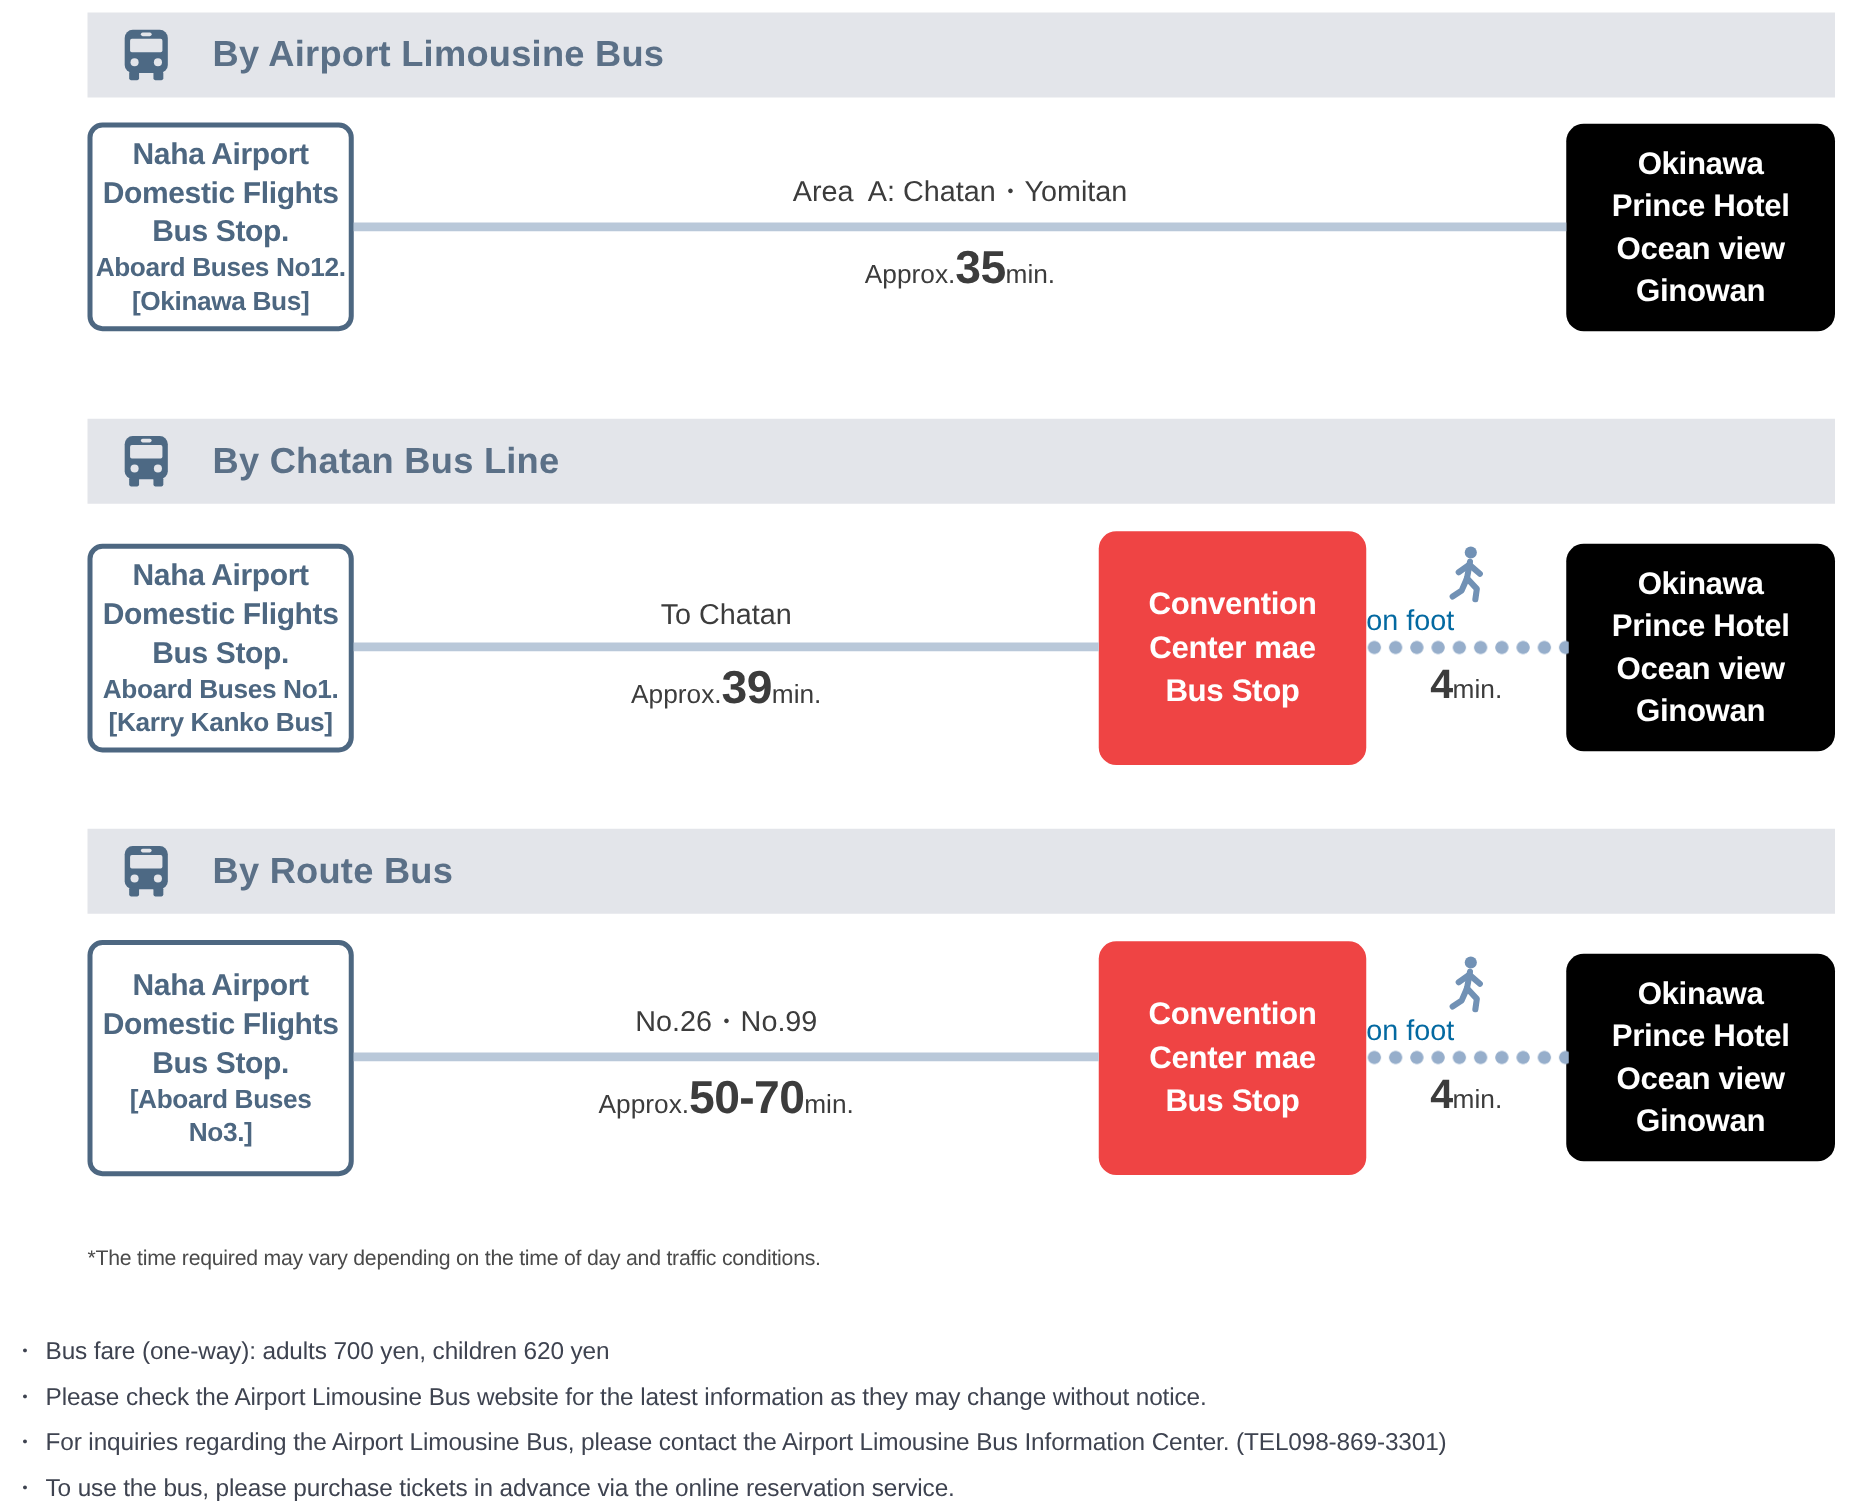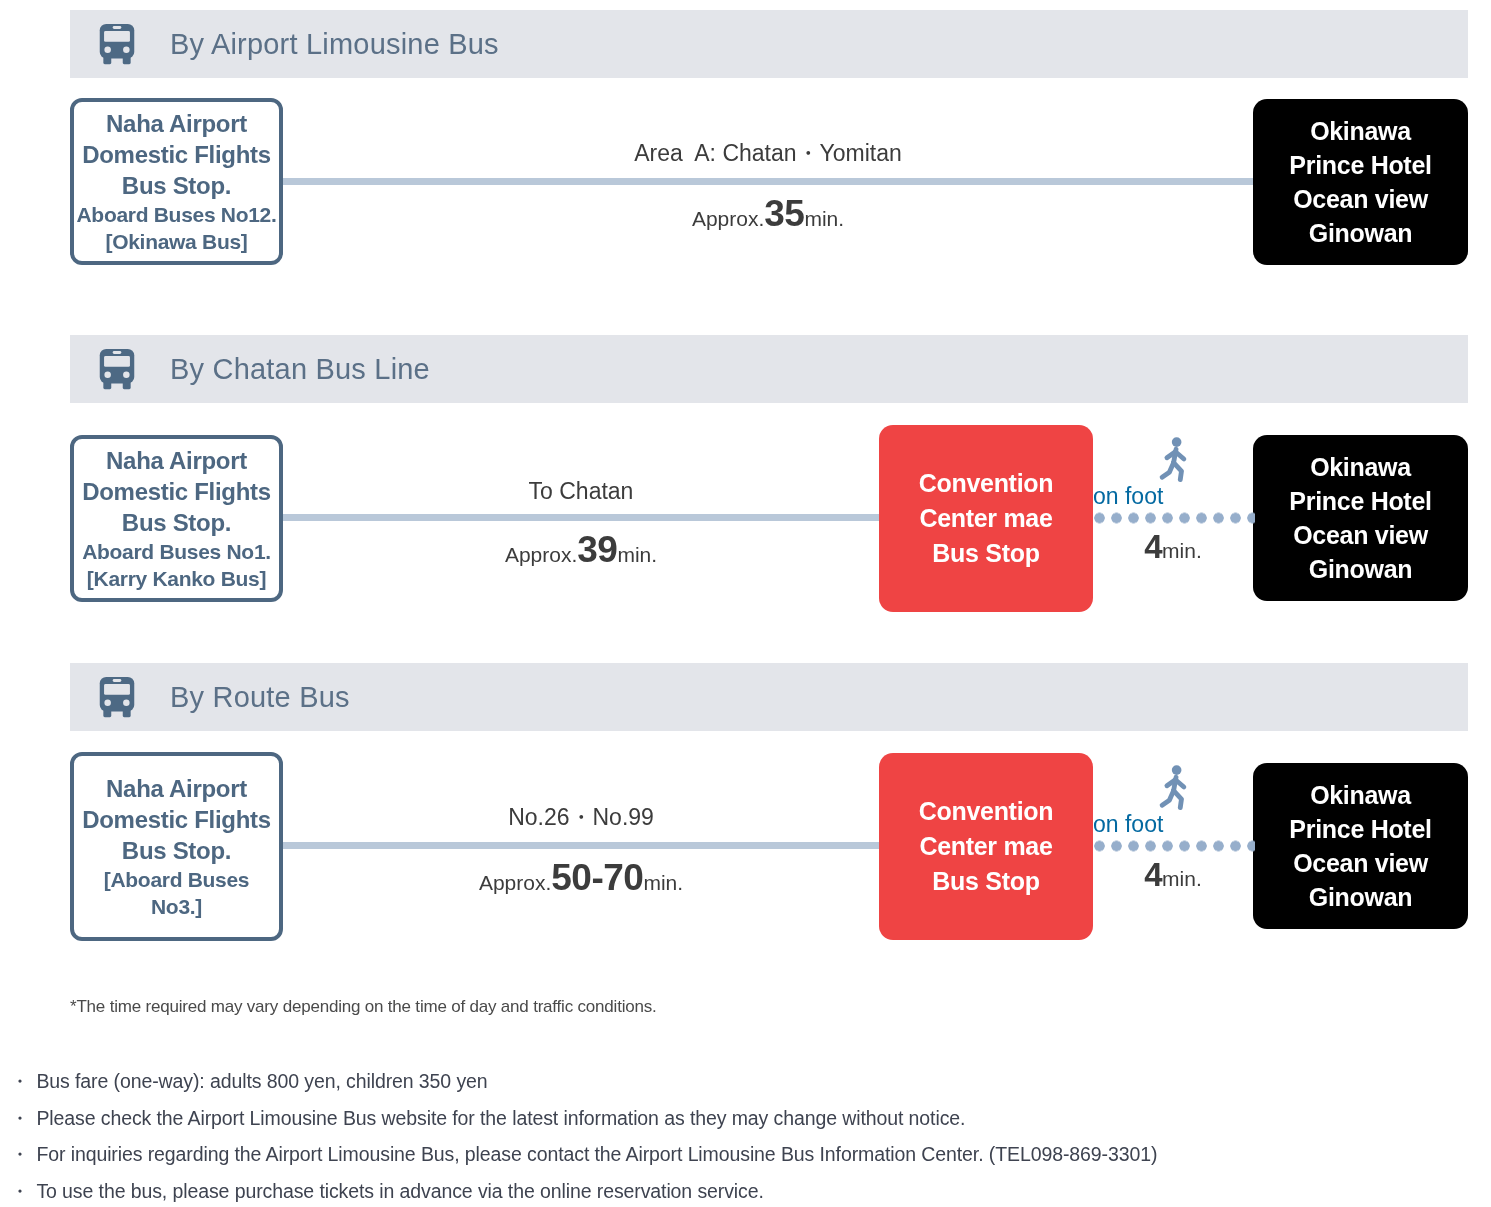--- a/index.html
+++ b/index.html
@@ -13,21 +13,21 @@
   .diagram { margin: 10px 0 0 70px; width: 1398px; }
 
   
   .section-header {
     height: 68px; background: #e3e5ea;
     display: flex; align-items: center;
     padding-left: 24px; gap: 30px;
   }
   .section-header .bus-glyph { width: 46px; height: 46px; flex: 0 0 auto; }
   .section-title {
-    font-size: 29px; font-weight: normal; color: #5b7087;
+    font-size: 29px; font-weight: bold; color: #5b7087;
     letter-spacing: 0.2px;
   }
 
   
   .route-row { display: flex; align-items: center; margin-top: 20px; min-height: 190px; }
   .route-row.simple { min-height: 167px; }
 
   .stop-box {
     width: 213px; flex: 0 0 auto;
     border: 4px solid #4d6781; border-radius: 12px;
@@ -240,17 +240,17 @@
         <div class="lg">Ocean view</div>
         <div class="lg">Ginowan</div>
       </div>
     </div>
   </section>
 
   <div class="note">*The time required may vary depending on the time of day and traffic conditions.</div>
 </div>
 
 <ul class="footer-list">
-  <li><span class="marker">・</span><span>Bus fare (one-way): adults 800 yen, children 350 yen</span></li>
+  <li><span class="marker">・</span><span>Bus fare (one-way): adults 700 yen, children 620 yen</span></li>
   <li><span class="marker">・</span><span>Please check the Airport Limousine Bus website for the latest information as they may change without notice.</span></li>
   <li><span class="marker">・</span><span>For inquiries regarding the Airport Limousine Bus, please contact the Airport Limousine Bus Information Center. (TEL098-869-3301)</span></li>
   <li><span class="marker">・</span><span>To use the bus, please purchase tickets in advance via the online reservation service.</span></li>
 </ul>
 
 </body></html>

